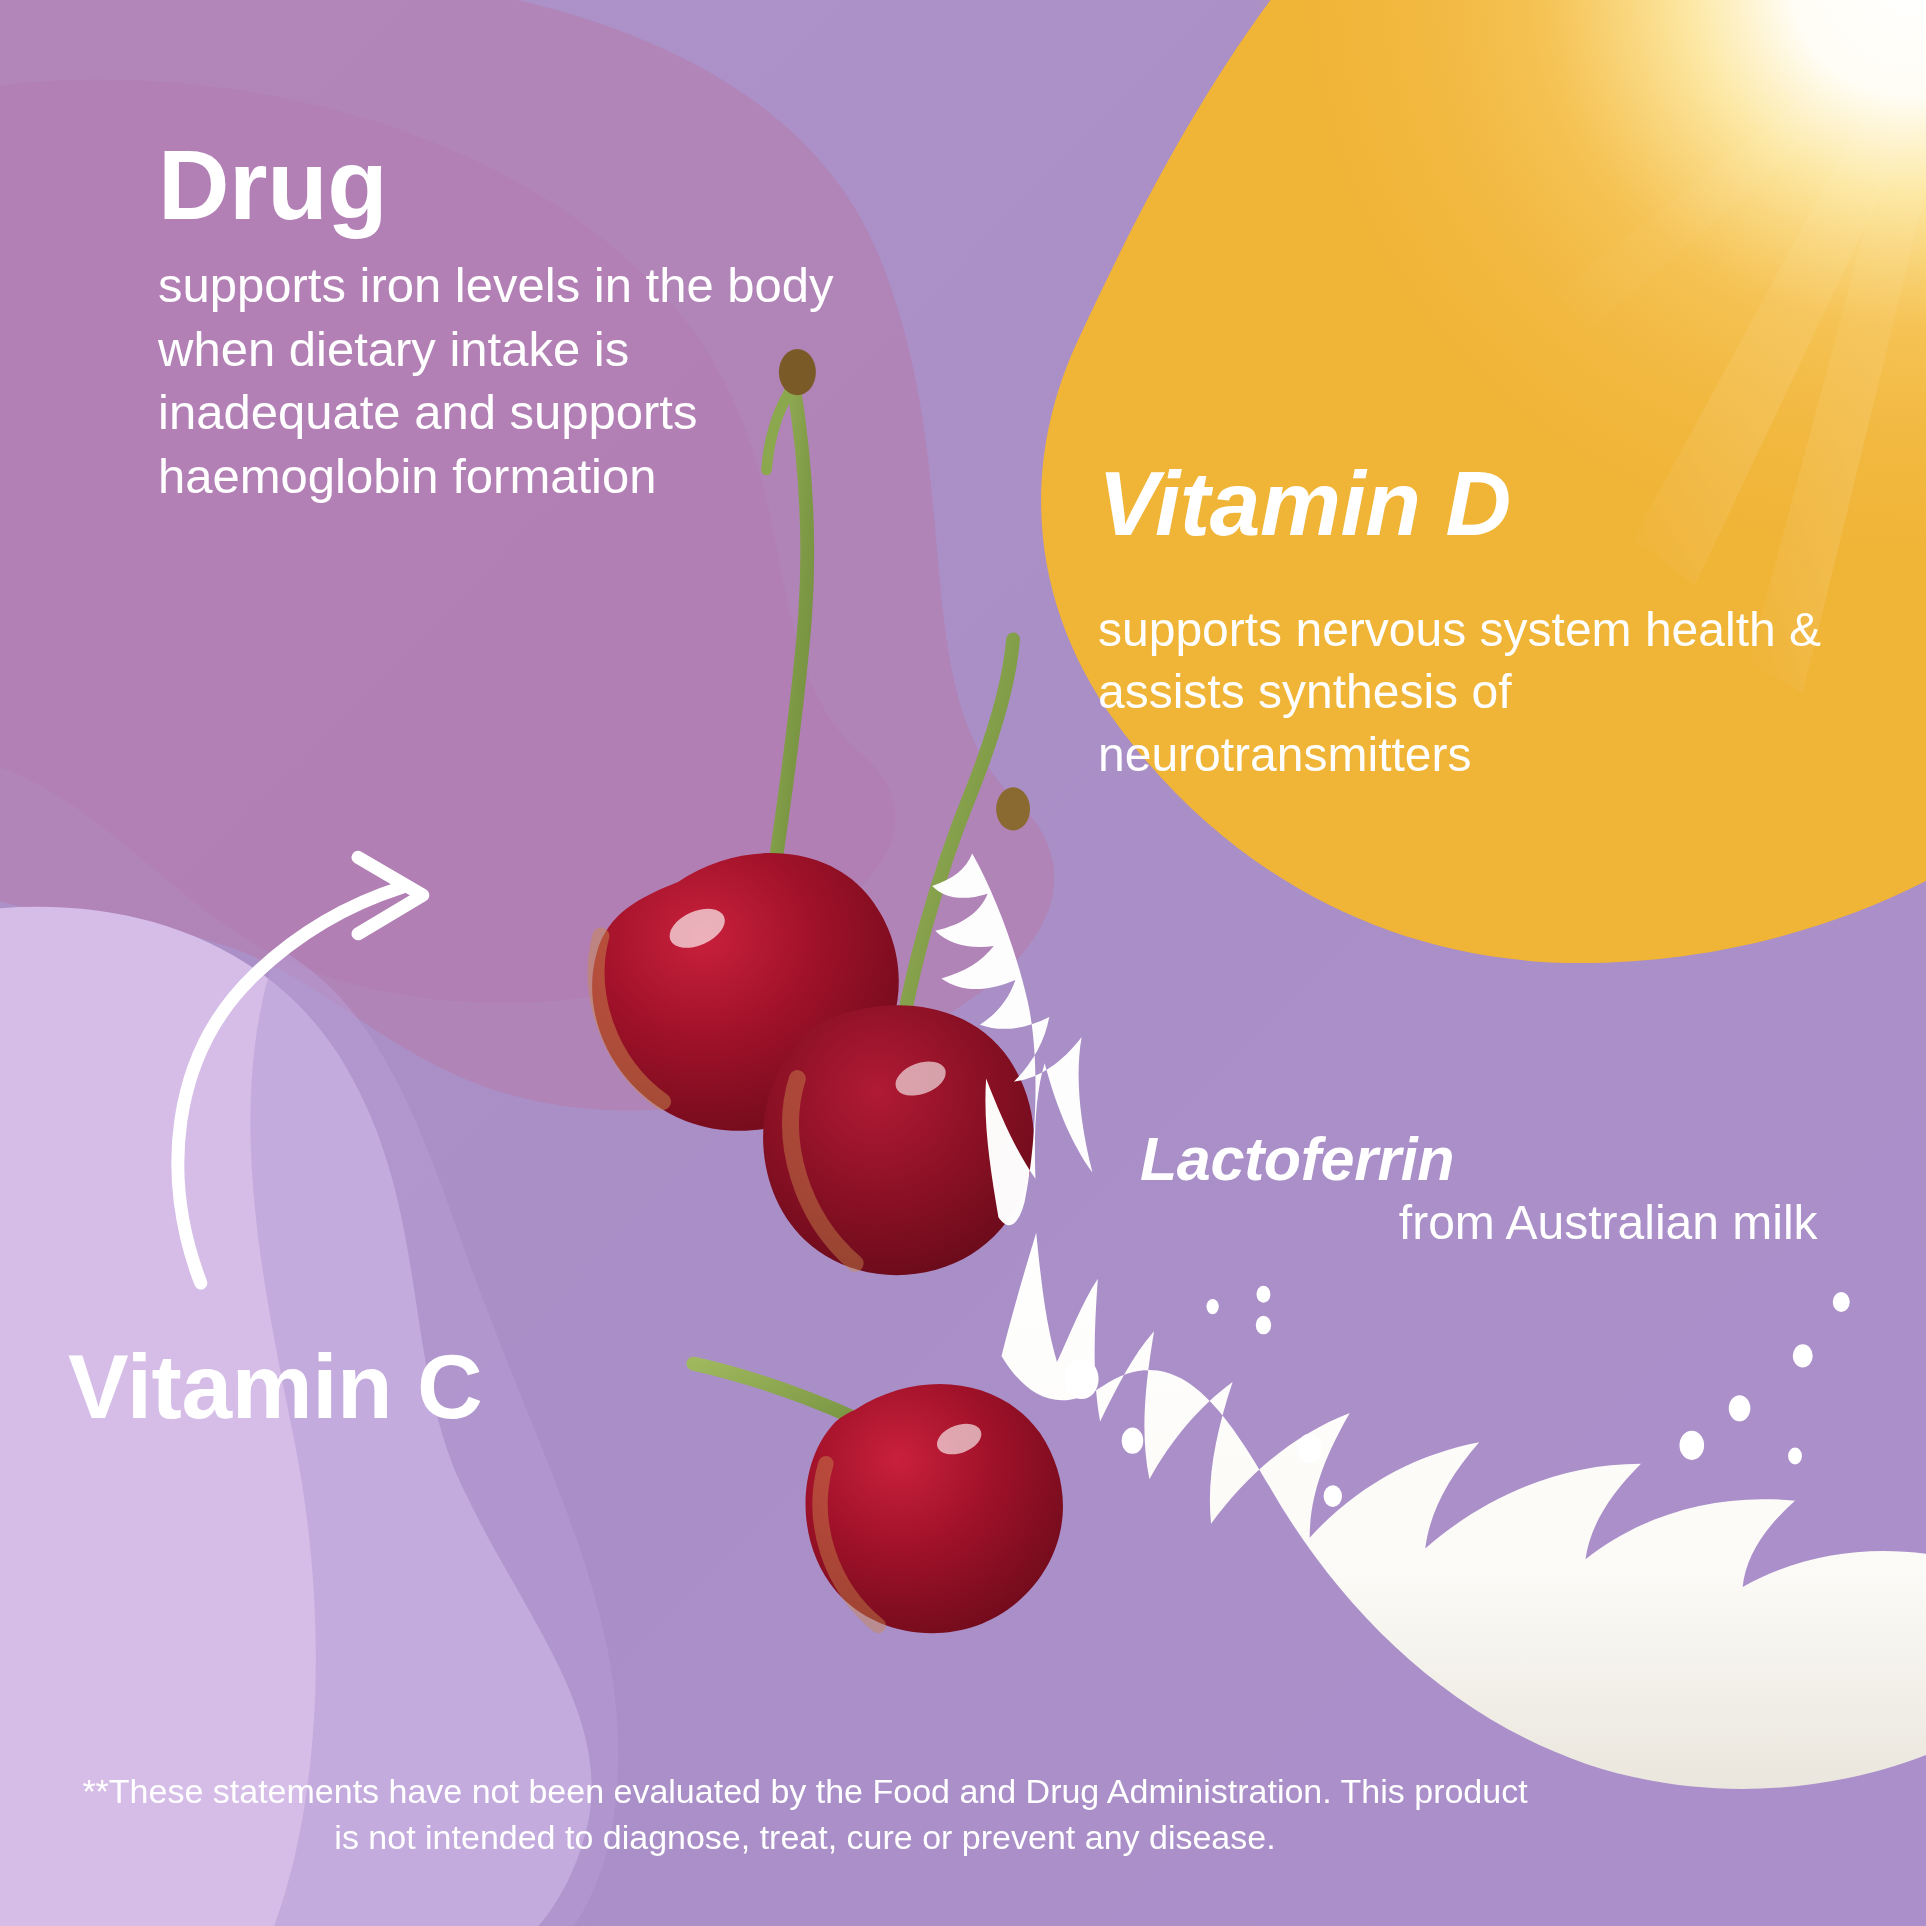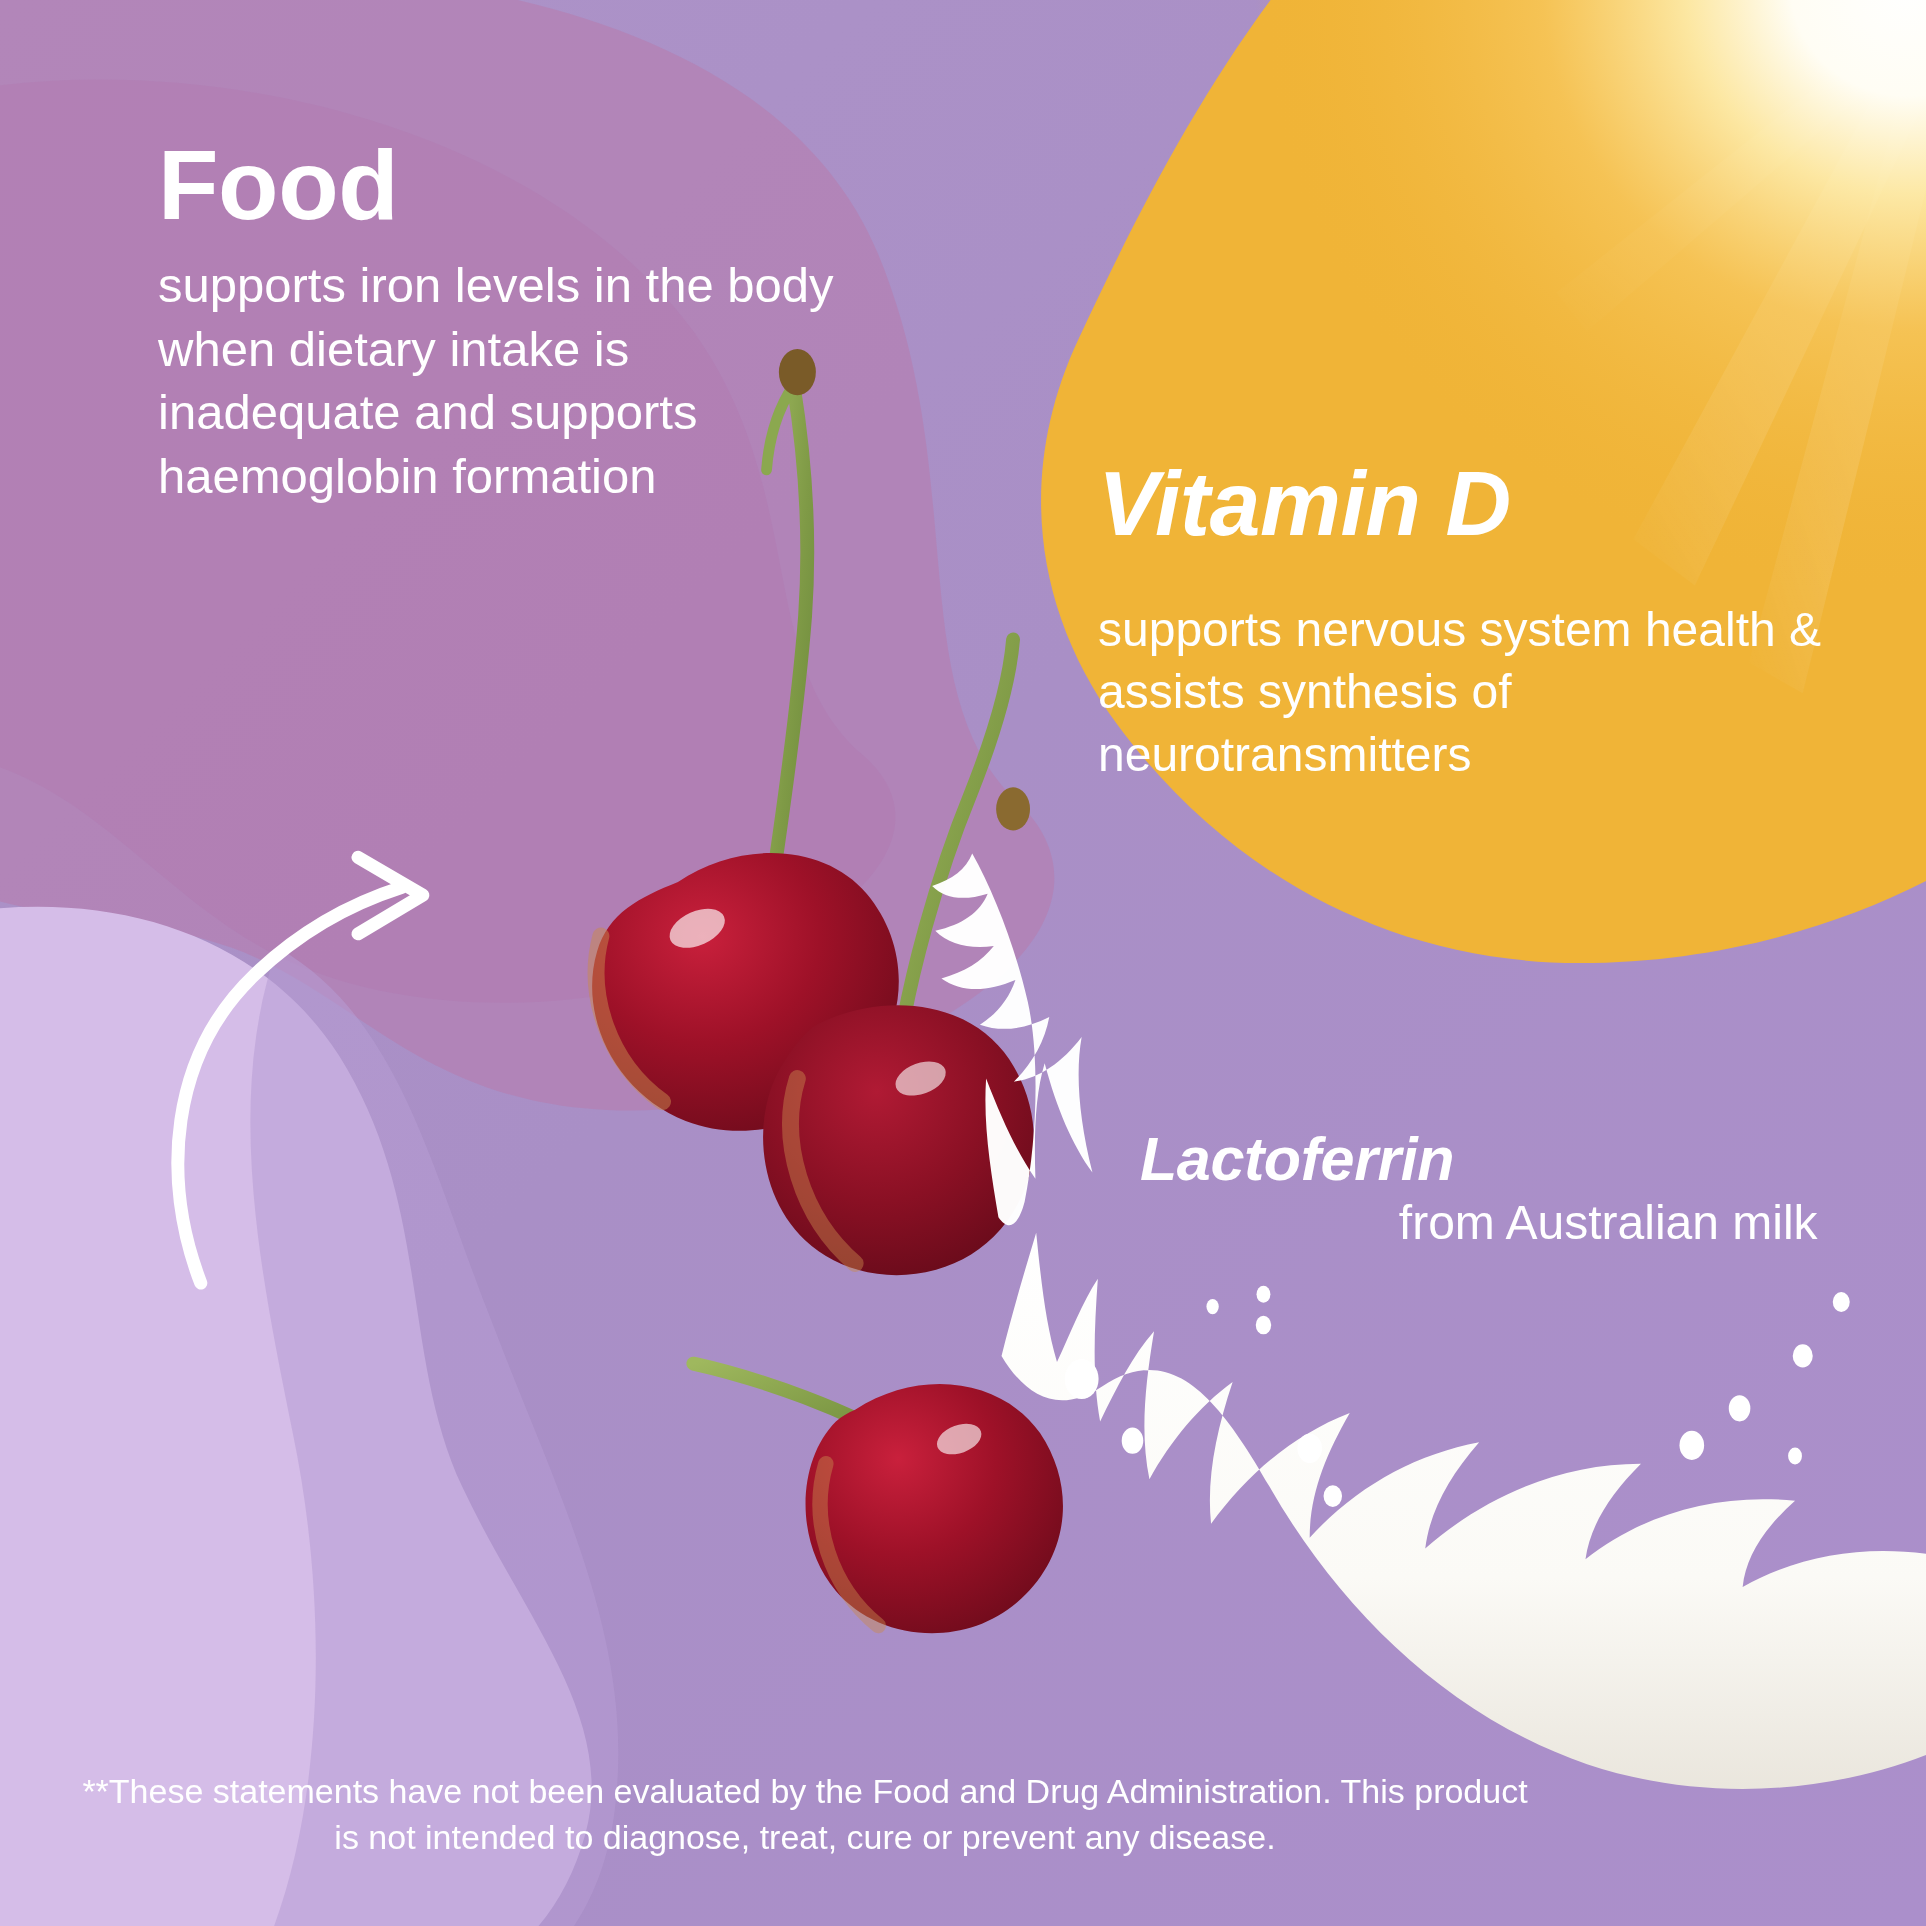--- a/index.html
+++ b/index.html
@@ -253,35 +253,36 @@
       </g>
     </svg>
   </div>
 
   <svg id="arrow-svg" viewBox="0 0 420 620" xmlns="http://www.w3.org/2000/svg">
     <path d="M 80,585 C 28,450 40,290 150,185 C 220,118 290,88 340,72" stroke="#ffffff" stroke-width="17" fill="none" stroke-linecap="round"></path>
     <path d="M 284,33 L 368,82 L 284,132" stroke="#ffffff" stroke-width="17" fill="none" stroke-linecap="round" stroke-linejoin="round"></path>
   </svg>
 
   <div class="block" id="iron-block">
-    <div class="heading">Food</div>
+    <div class="heading">Drug</div>
     <div class="body">supports iron levels in the body when dietary intake is inadequate and supports haemoglobin formation</div>
   </div>
 
   <div class="block" id="vitd-block">
     <div class="heading">Vitamin D</div>
     <div class="body">supports nervous system health &amp; assists synthesis of neurotransmitters</div>
   </div>
 
   <div class="block" id="lacto-block">
     <div class="heading">Lactoferrin</div>
     <div class="sub">from Australian milk</div>
   </div>
 
   <div class="block" id="vitc-block">
+    <div class="heading">Vitamin C</div>
   </div>
 
   <div class="block" id="disclaimer">
     <div>**These statements have not been evaluated by the Food and Drug Administration. This product</div>
     <div>is not intended to diagnose, treat, cure or prevent any disease.</div>
   </div>
 
 </div>
 
 

